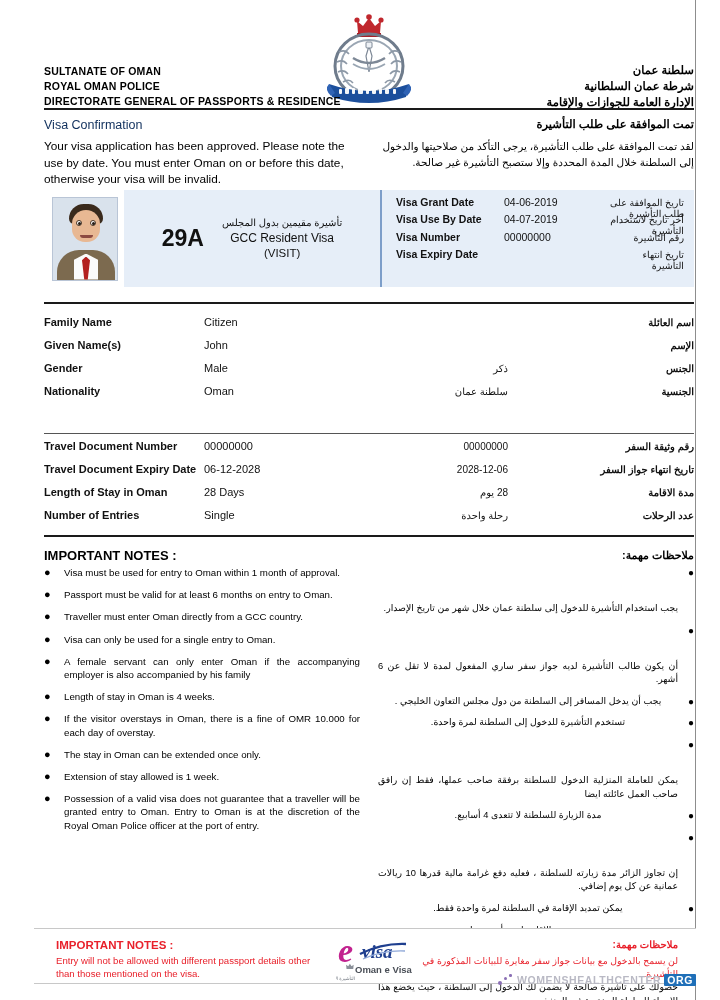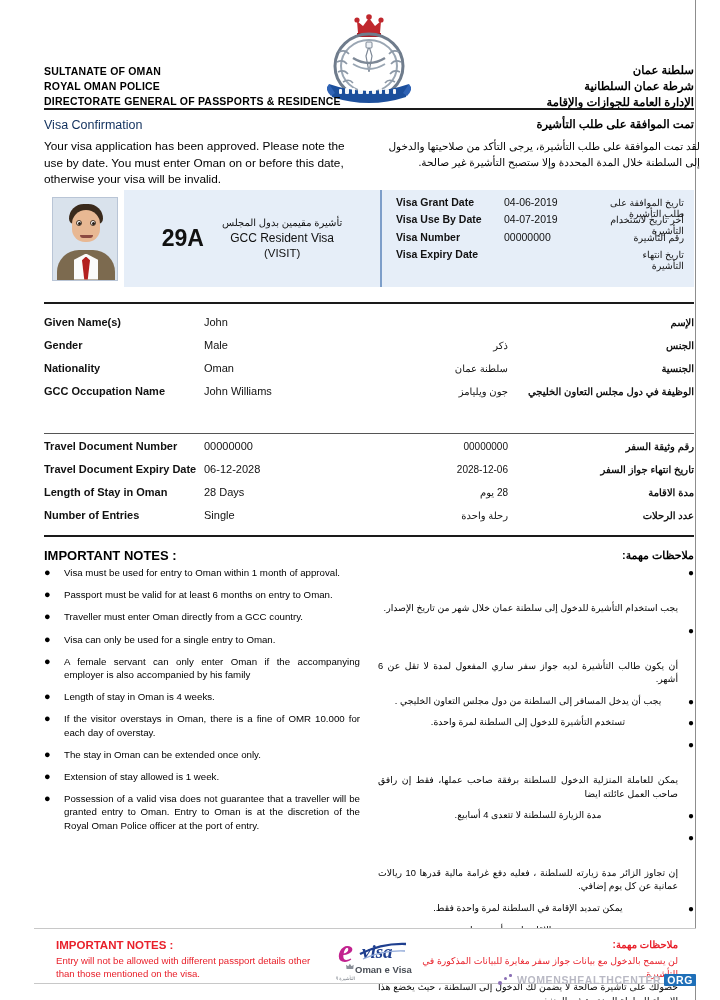--- a/index.html
+++ b/index.html
@@ -55,21 +55,21 @@
   }
   .conf-title-ar {
     position: absolute; right: 26px; top: 117px; direction: rtl;
     font-size: 11.5px; font-weight: bold; color: #000;
   }
   .conf-body-en {
     position: absolute; left: 44px; top: 138px; width: 310px;
     font-size: 11.8px; line-height: 16.5px; color: #000;
   }
   .conf-body-ar {
-    position: absolute; right: 20px; top: 138px; width: 320px;
+    position: absolute; right: 26px; top: 138px; width: 320px;
     direction: rtl; text-align: right;
     font-size: 10.5px; line-height: 16px; color: #000;
   }
 
   
   .visa-panel {
     position: absolute; left: 44px; top: 190px;
     width: 650px; height: 97px;
     background: #e6eef8;
     display: flex;
@@ -329,42 +329,42 @@
         <span class="vf-label">Visa Expiry Date</span>
         <span class="vf-value"></span>
         <span class="vf-ar">تاريخ انتهاء التأشيرة</span>
       </div>
     </div>
   </div>
 
   <div class="rule-dark" style="top:302px;"></div>
   <div class="tbl" style="top:316px;">
     <div class="tr">
+      <span class="td-label">Family Name</span>
+      <span class="td-value">Citizen</span>
+      <span class="td-arval"></span>
+      <span class="td-arlabel">اسم العائلة</span>
+    </div>
+    <div class="tr">
       <span class="td-label">Given Name(s)</span>
       <span class="td-value">John</span>
       <span class="td-arval"></span>
       <span class="td-arlabel">الإسم</span>
     </div>
     <div class="tr">
       <span class="td-label">Gender</span>
       <span class="td-value">Male</span>
       <span class="td-arval">ذكر</span>
       <span class="td-arlabel">الجنس</span>
     </div>
     <div class="tr">
       <span class="td-label">Nationality</span>
       <span class="td-value">Oman</span>
       <span class="td-arval">سلطنة عمان</span>
       <span class="td-arlabel">الجنسية</span>
-    </div>
-    <div class="tr">
-      <span class="td-label">GCC Occupation Name</span>
-      <span class="td-value">John Williams</span>
-      <span class="td-arval">جون ويليامز</span>
-      <span class="td-arlabel">الوظيفة في دول مجلس التعاون الخليجي</span>
     </div>
   </div>
 
   <div class="rule-thin" style="top:433px;"></div>
   <div class="tbl" style="top:440px;">
     <div class="tr">
       <span class="td-label">Travel Document Number</span>
       <span class="td-value">00000000</span>
       <span class="td-arval">00000000</span>
       <span class="td-arlabel">رقم وثيقة السفر</span>

